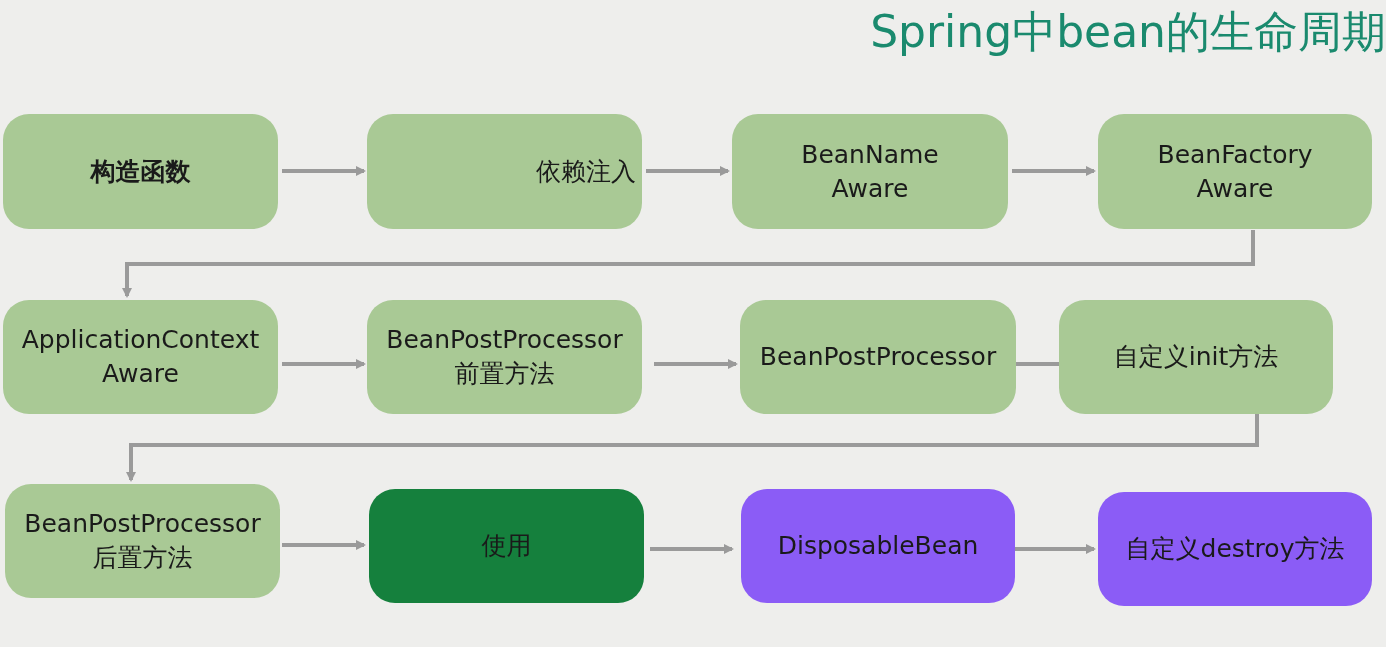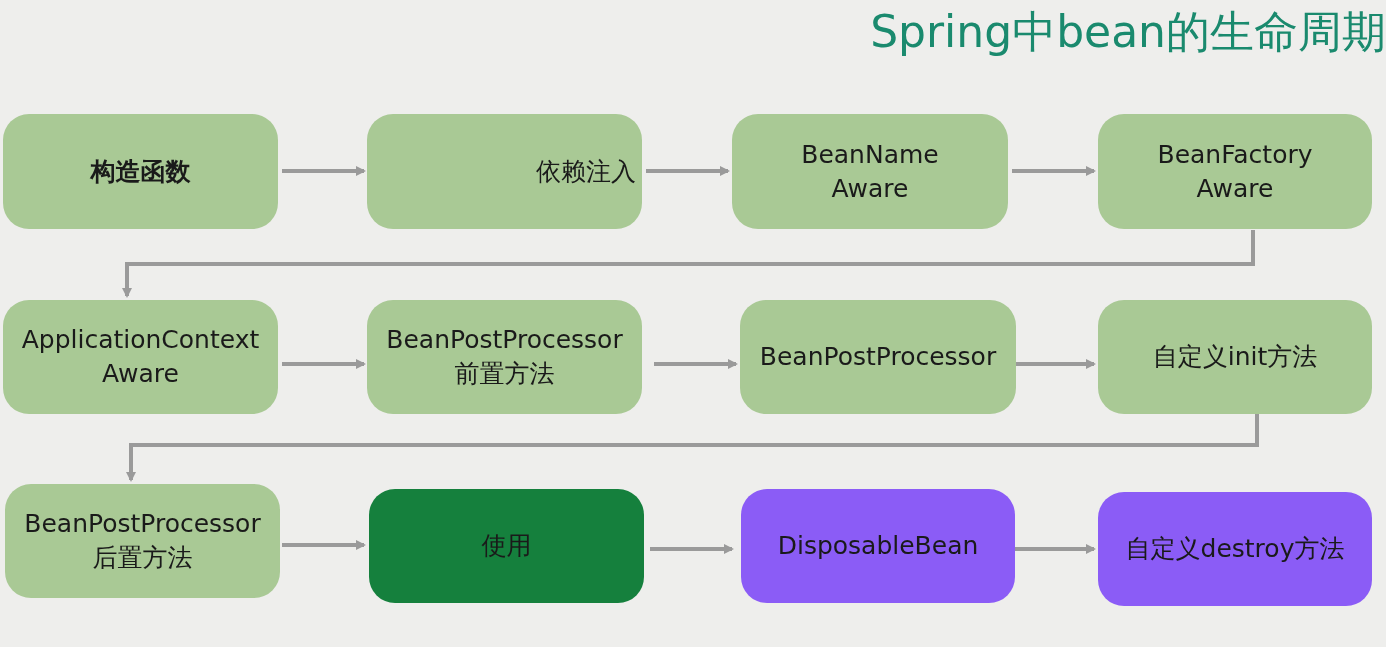--- a/index.html
+++ b/index.html
@@ -89,21 +89,21 @@
   <span>ApplicationContext</span>
   <span>Aware</span>
 </div>
 <div class="box green" style="left:367px;top:300px;width:275px;height:114px;">
   <span>BeanPostProcessor</span>
   <span>前置方法</span>
 </div>
 <div class="box green" style="left:740px;top:300px;width:276px;height:114px;">
   <span>BeanPostProcessor</span>
 </div>
-<div class="box green" style="left:1098px;top:300px;width:274px;height:114px;">
+<div class="box green" style="left:1059px;top:300px;width:274px;height:114px;">
   <span>自定义init方法</span>
 </div>
 
 <div class="box green" style="left:5px;top:484px;width:275px;height:114px;">
   <span>BeanPostProcessor</span>
   <span>后置方法</span>
 </div>
 <div class="box blue" style="left:369px;top:489px;width:275px;height:114px;">
   <span>使用</span>
 </div>

